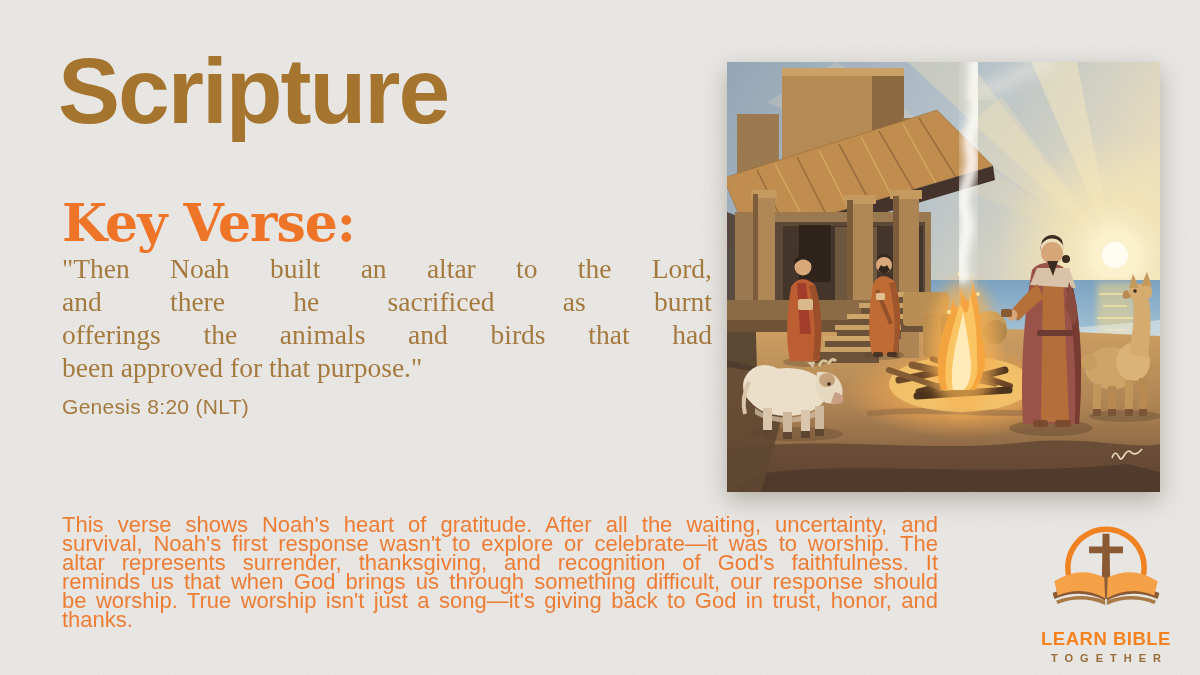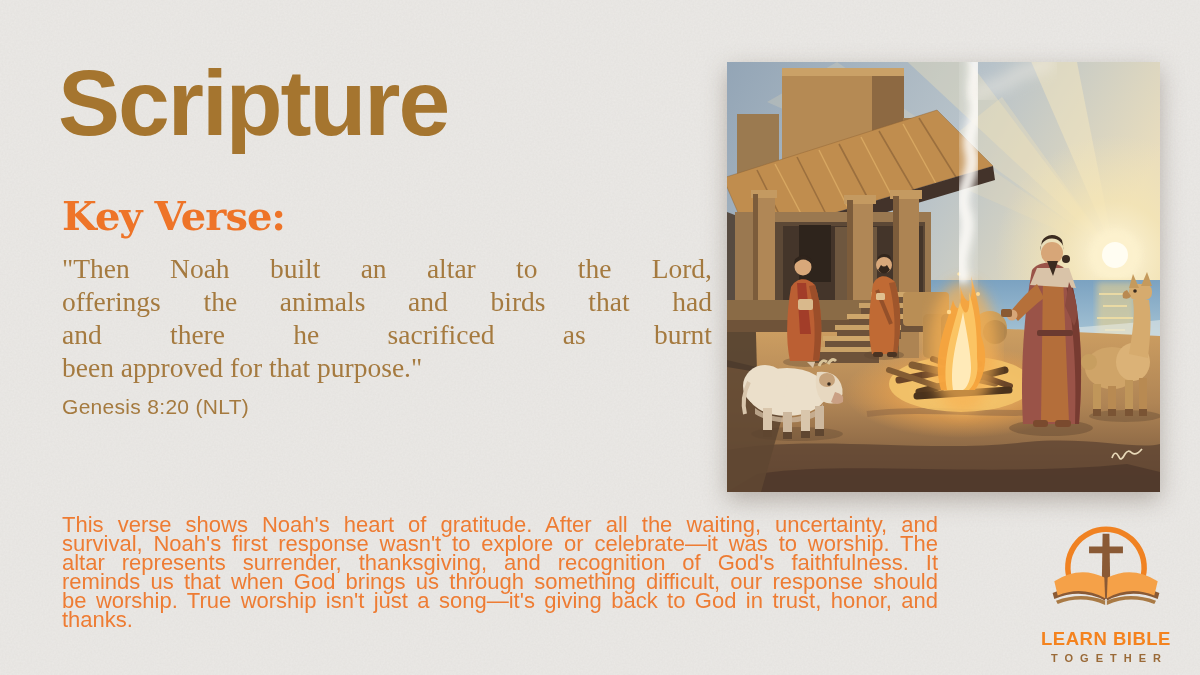--- a/index.html
+++ b/index.html
@@ -2,28 +2,28 @@
 <html style="--title-brown: #a5752f; --accent-orange: #ee7428; --verse-brown: #a57a3f; --explanation-heading-brown: #9d6b2a; --explanation-orange: #ee7c33; --logo-orange: #f4831f; --logo-brown: #9a6a38;"><head>
 <meta charset="utf-8">
 <style>
   html,body{margin:0;padding:0;}
   body{width:1200px;height:675px;overflow:hidden;
        font-family:"Liberation Sans",sans-serif;}
   .slide{position:relative;width:1200px;height:675px;
          background:#ebe9e6;overflow:hidden;}
   .texture{position:absolute;inset:0;pointer-events:none;opacity:.55;}
 
-  .title{position:absolute;left:58px;top:50px;
+  .title{position:absolute;left:58px;top:38px;
          font-family:"Liberation Sans",sans-serif;font-weight:bold;
          font-size:93px;letter-spacing:-2px;
          color:var(--title-brown,#a5752f);}
 
   .kv-head{position:absolute;left:62px;top:192px;
            font-family:"DejaVu Serif",serif;font-weight:bold;
-           font-size:40px;letter-spacing:-1px;
+           font-size:52px;letter-spacing:-1px;
            color:var(--accent-orange,#ee7428);}
 
   .verse{position:absolute;left:62px;top:252px;width:650px;
          font-family:"Liberation Serif",serif;
          font-size:27.5px;line-height:33px;
          color:var(--verse-brown,#a57a3f);}
   .vline{text-align:justify;text-align-last:justify;}
   .vline.last{text-align:left;text-align-last:left;}
 
   .reference{position:absolute;left:62px;top:395px;
@@ -64,22 +64,22 @@
       </filter>
     <rect width="1200" height="675" filter="url(#grain)"></rect>
   </svg>
 
   <div class="title">Scripture</div>
 
   <div class="kv-head">Key Verse:</div>
 
   <div class="verse">
     <div class="vline">"Then Noah built an altar to the Lord,</div>
+    <div class="vline">and there he sacrificed as burnt</div>
     <div class="vline">offerings the animals and birds that had</div>
-    <div class="vline">and there he sacrificed as burnt</div>
     <div class="vline last">been approved for that purpose."</div>
   </div>
 
   <div class="reference">Genesis 8:20 (NLT)</div>
 
 
   <div class="expl-body">This verse shows Noah's heart of gratitude. After all the waiting, uncertainty, and survival, Noah's first response wasn't to explore or celebrate—it was to worship. The altar represents surrender, thanksgiving, and recognition of God's faithfulness. It reminds us that when God brings us through something difficult, our response should be worship. True worship isn't just a song—it's giving back to God in trust, honor, and thanks.</div>
 
   <div class="painting">
   <svg viewBox="0 0 433 430" preserveAspectRatio="none">

